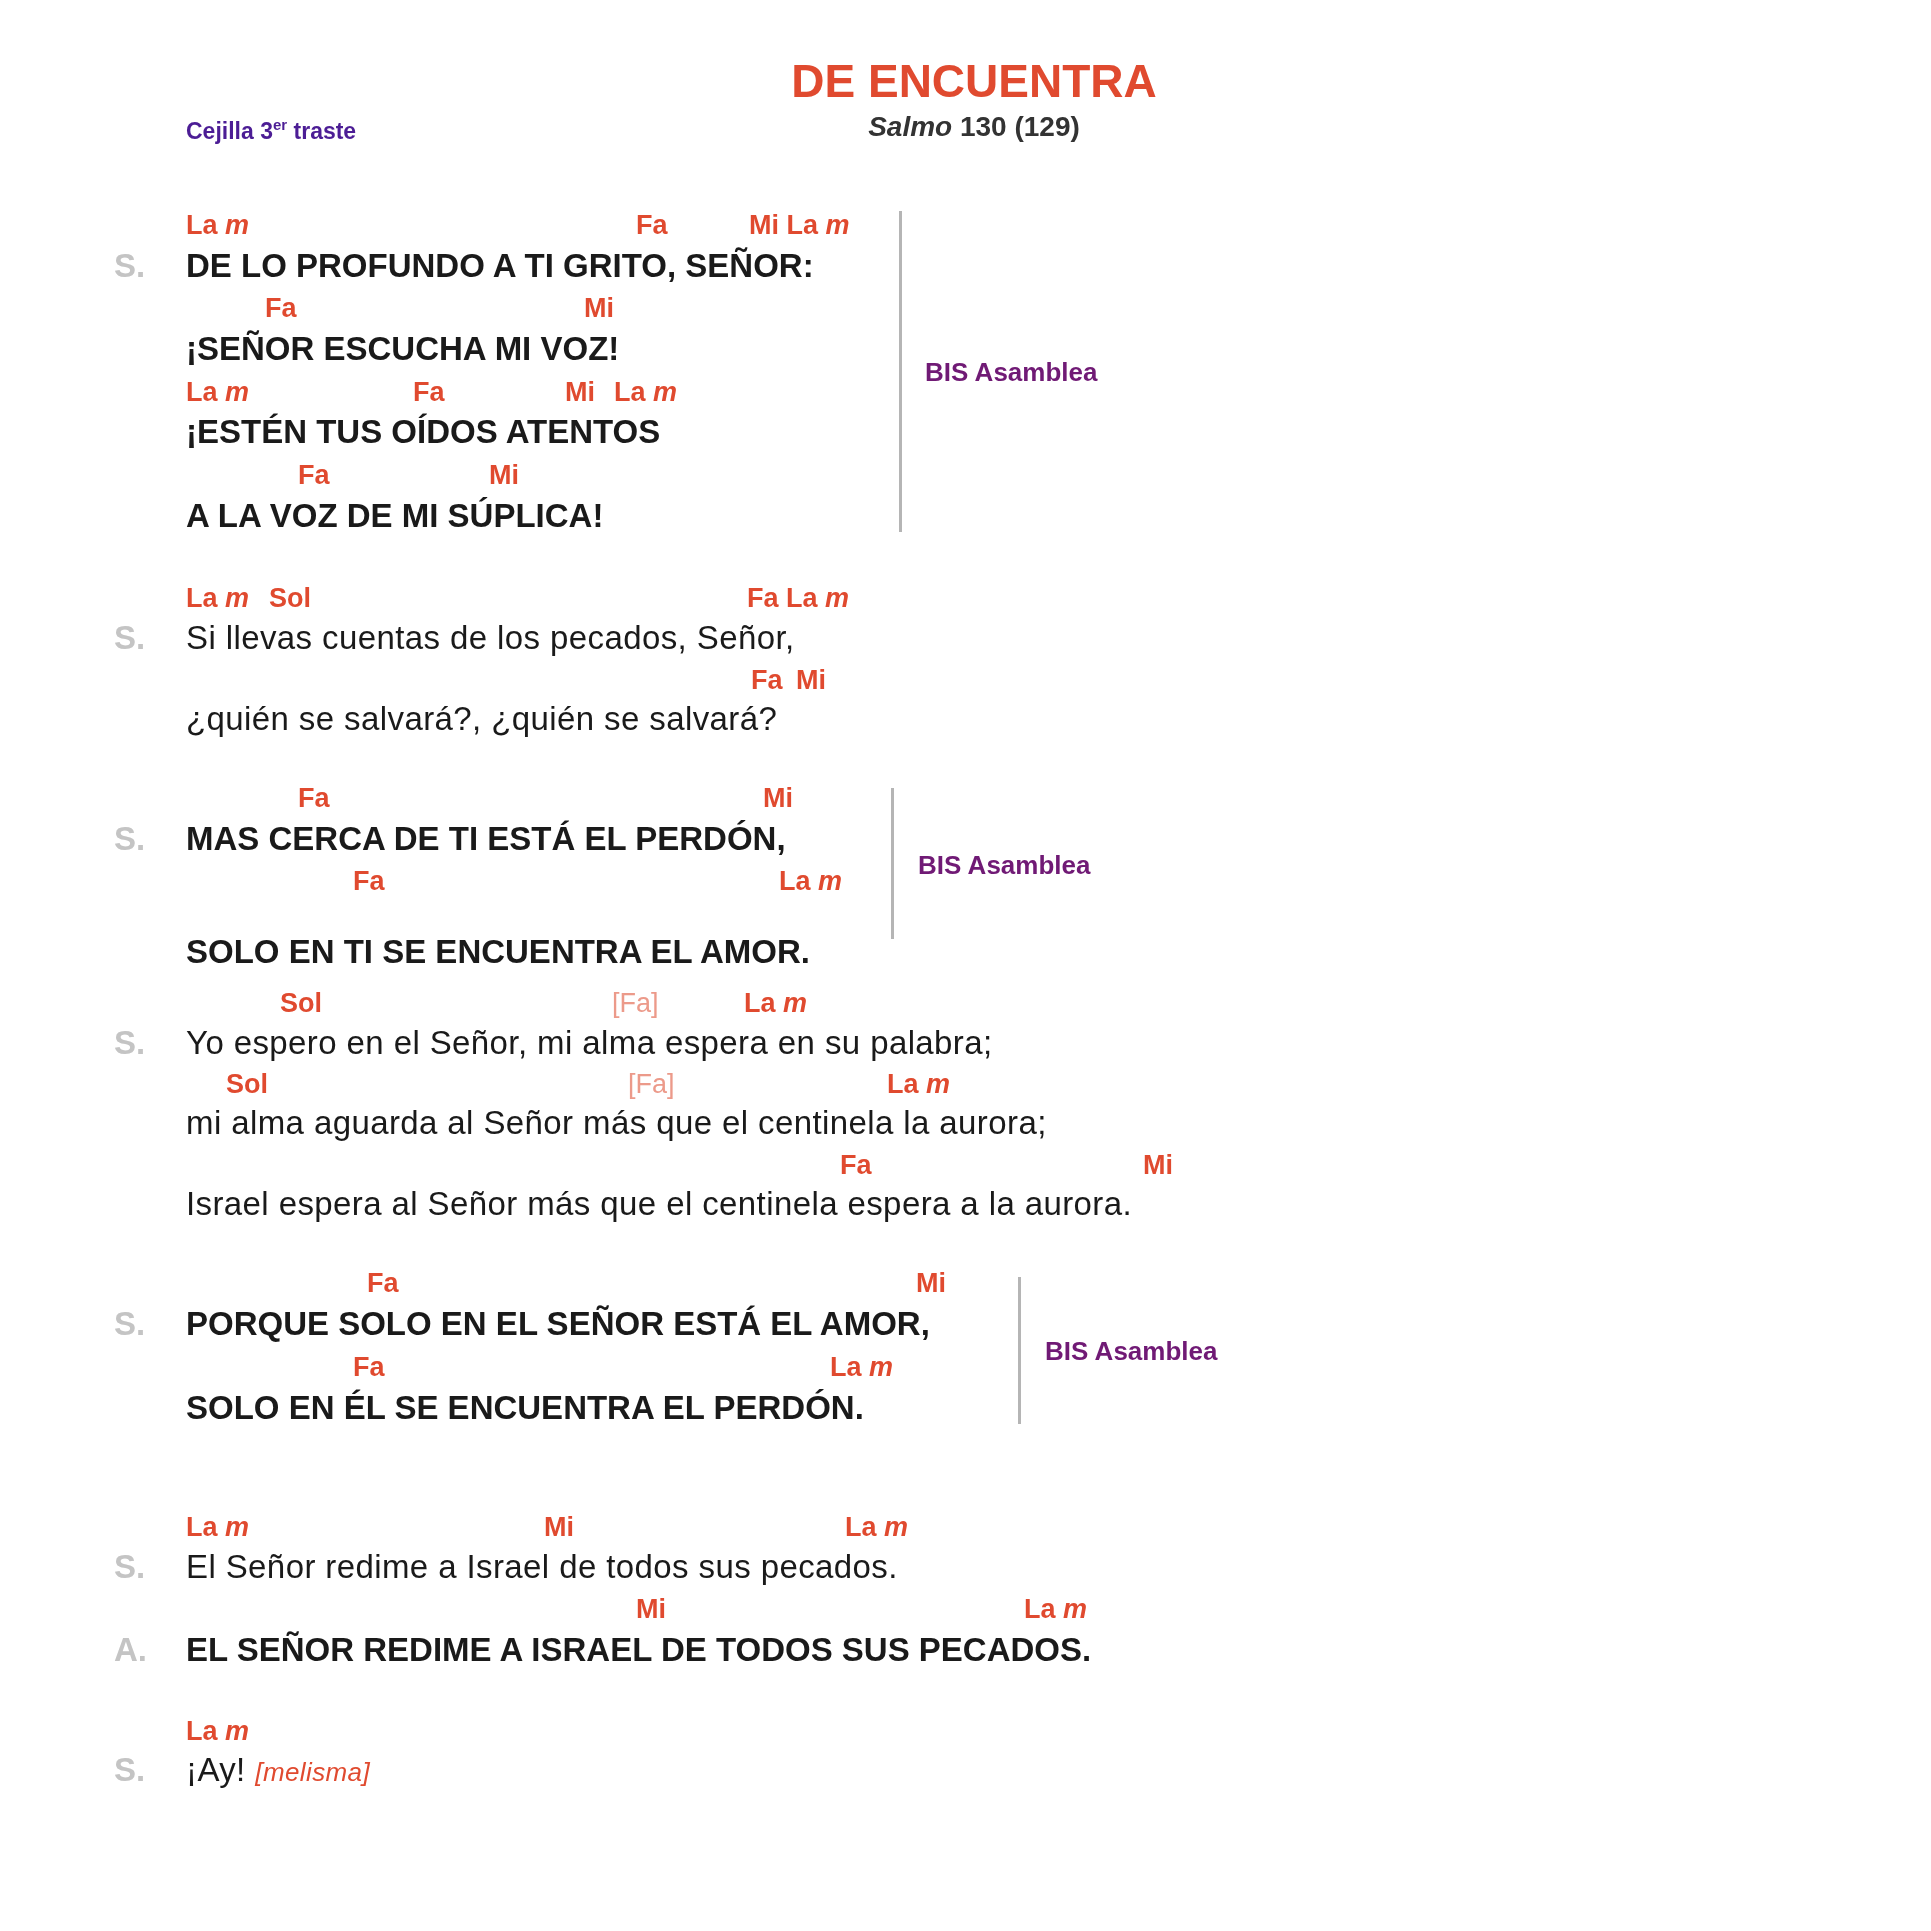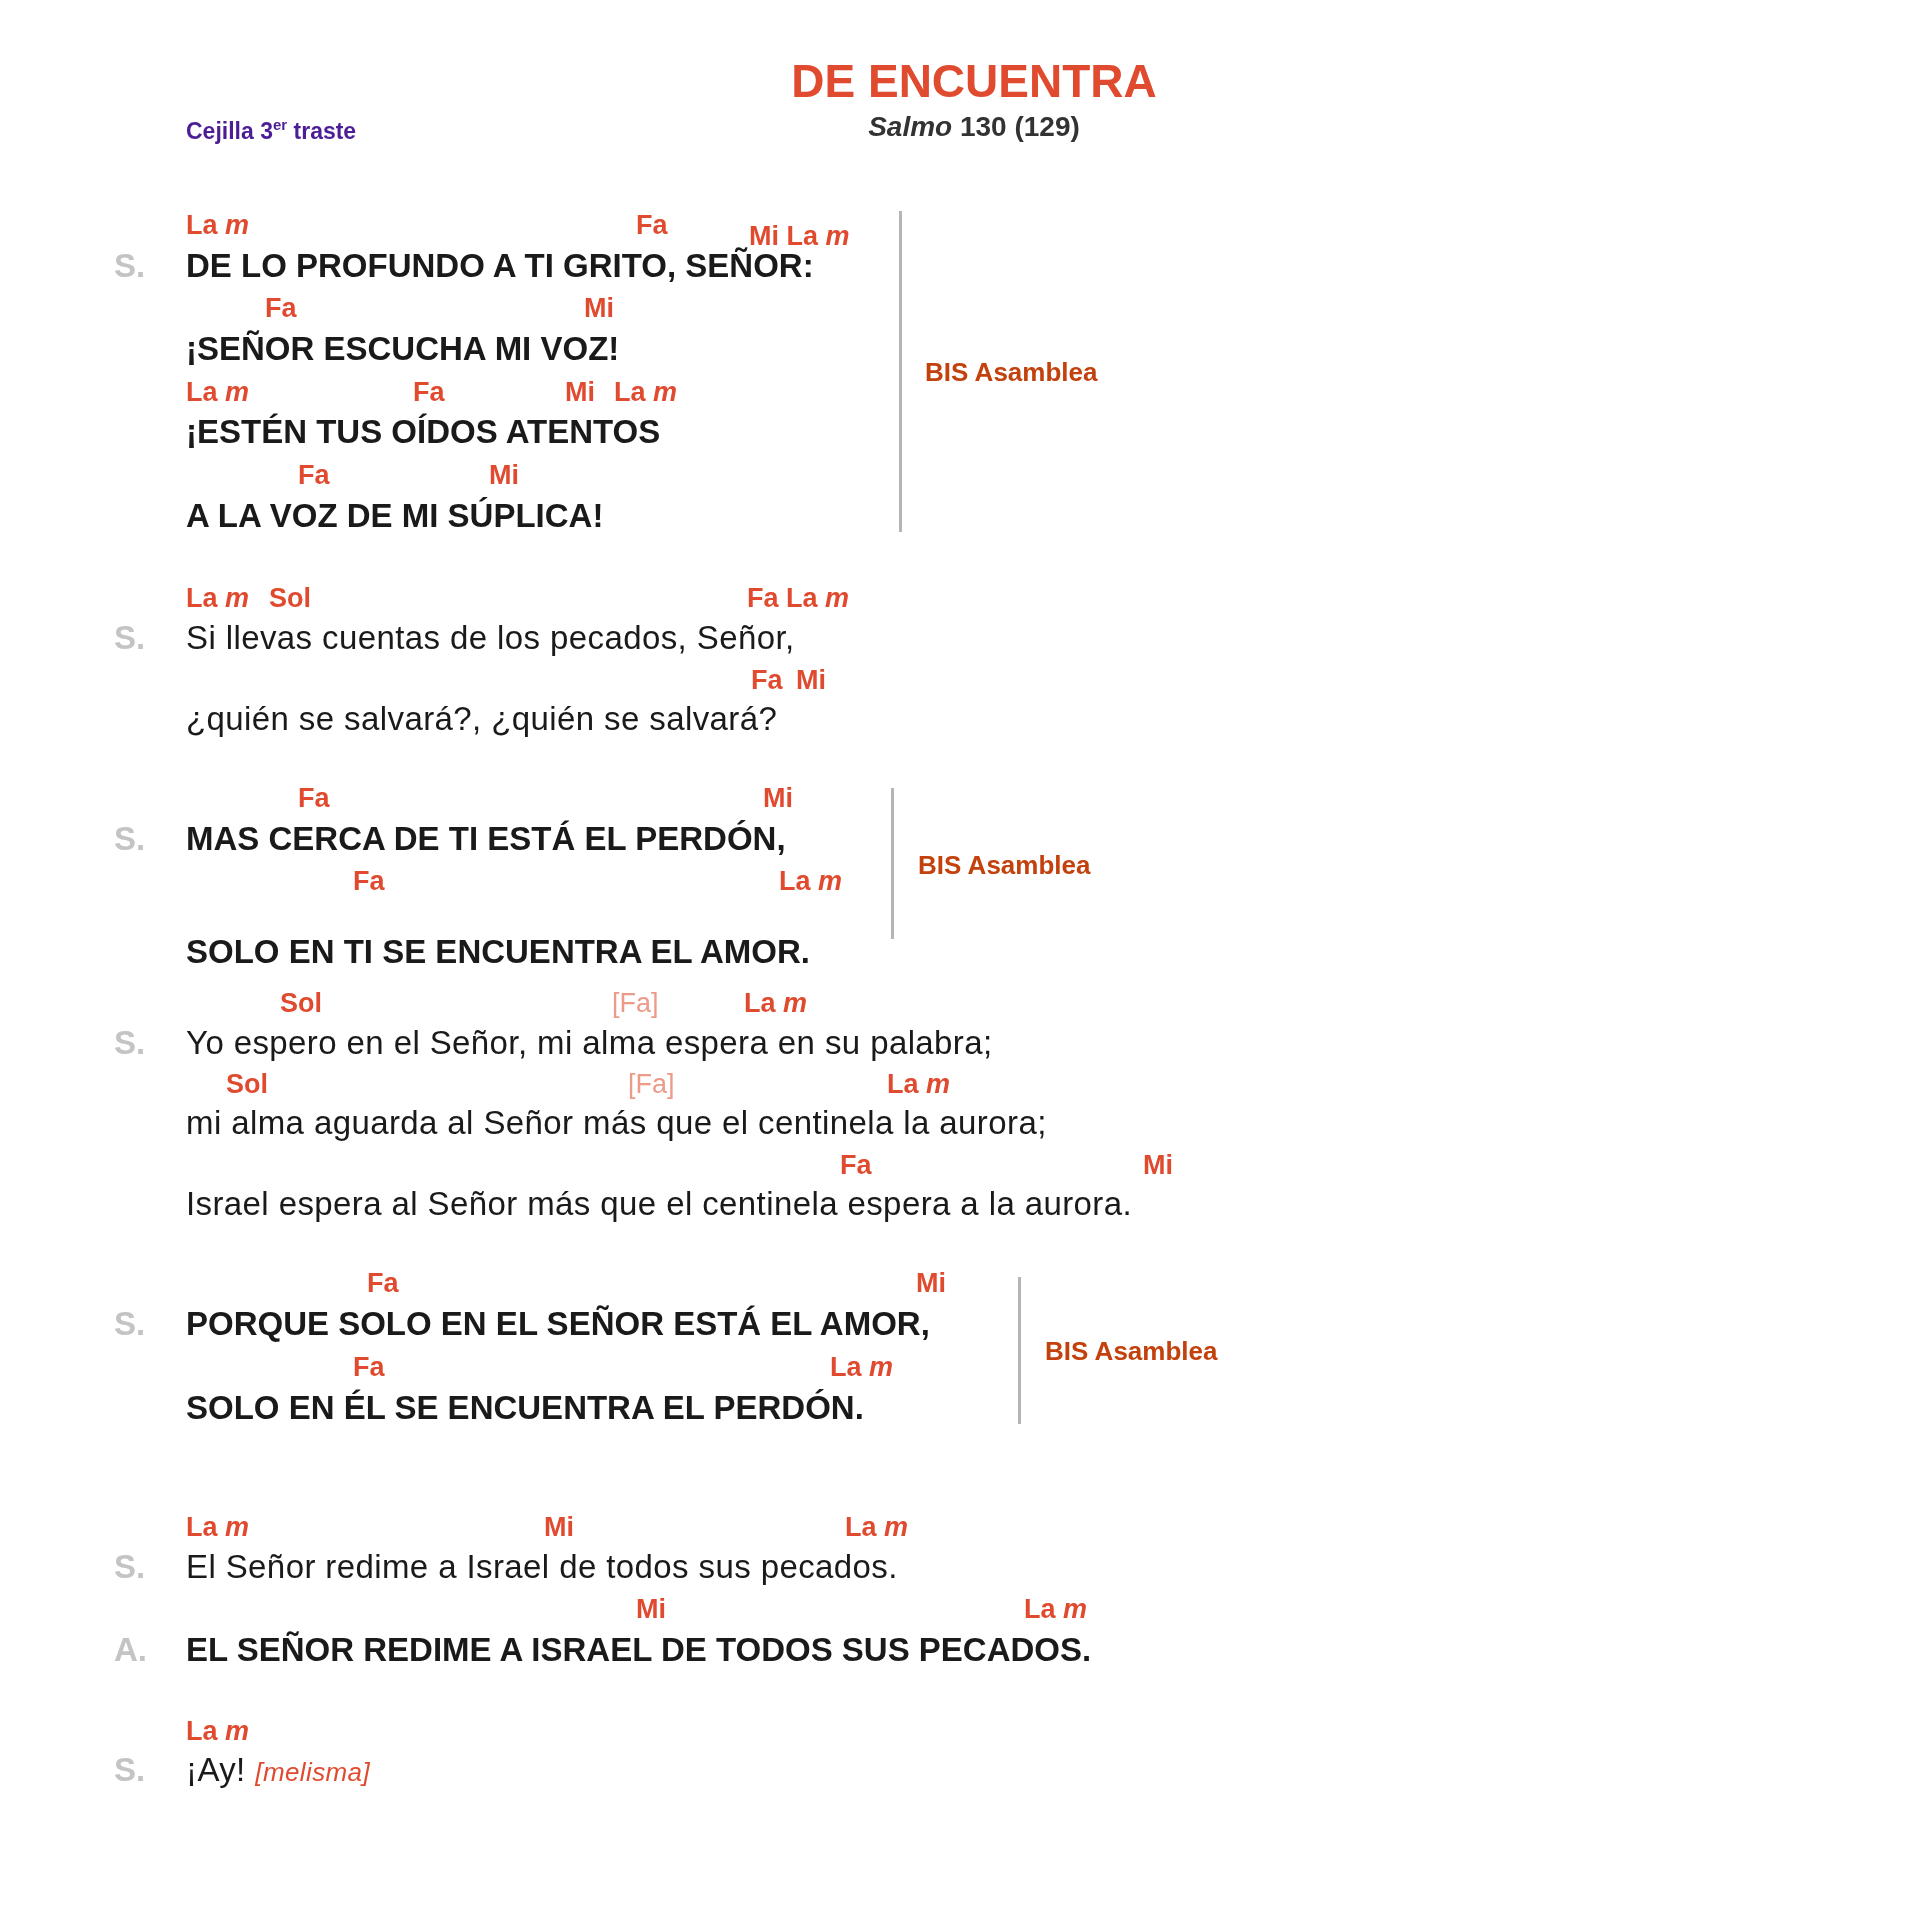--- a/index.html
+++ b/index.html
@@ -14,33 +14,33 @@
   .capo sup { font-size:15px; }
   .chord { color:#e04a2f; font-weight:bold; font-size:27px; }
   .chord .min { font-style:italic; }
   .chord.opt { color:#ec9a8a; font-weight:normal; }
   .marker { color:#c4c4c4; font-weight:bold; font-size:33px; }
   .lyric { color:#1a1a1a; font-size:33px; }
   .lyric.caps { font-weight:bold; }
   .lyric.plain { font-weight:normal; letter-spacing:0.4px; }
   .melisma { color:#e04a2f; font-style:italic; font-size:26px; }
   .bis-bar { position:absolute; width:2.6px; background:#b5b5b5; }
-  .bis-label { color:#c2410c; font-weight:bold; font-size:26px; }
+  .bis-label { color:#701a75; font-weight:bold; font-size:26px; }
 </style>
 </head>
 <body>
 
 <div class="abs title" style="left:974px; top:54px;">DE ENCUENTRA</div>
 <div class="abs subtitle" style="left:974px; top:111px;"><i>Salmo</i><span> 130 (129)</span></div>
 <div class="abs capo" style="left:186px; top:116px;"><span>Cejilla 3</span><sup>er</sup><span> traste</span></div>
 
 <div>
   <div class="abs chord" style="left:186px; top:210px;"><span>La </span><span class="min">m</span></div>
   <div class="abs chord" style="left:636px; top:210px;">Fa</div>
-  <div class="abs chord" style="left:749px; top:221px;"><span>Mi La </span><span class="min">m</span></div>
+  <div class="abs chord" style="left:749px; top:210px;"><span>Mi La </span><span class="min">m</span></div>
   <div class="abs marker" style="left:114px; top:247px;">S.</div>
   <div class="abs lyric caps" style="left:186px; top:247px;">DE LO PROFUNDO A TI GRITO, SEÑOR:</div>
 
   <div class="abs chord" style="left:265px; top:293px;">Fa</div>
   <div class="abs chord" style="left:584px; top:293px;">Mi</div>
   <div class="abs lyric caps" style="left:186px; top:330px;">¡SEÑOR ESCUCHA MI VOZ!</div>
 
   <div class="abs chord" style="left:186px; top:377px;"><span>La </span><span class="min">m</span></div>
   <div class="abs chord" style="left:413px; top:377px;">Fa</div>
   <div class="abs chord" style="left:565px; top:377px;">Mi</div>

